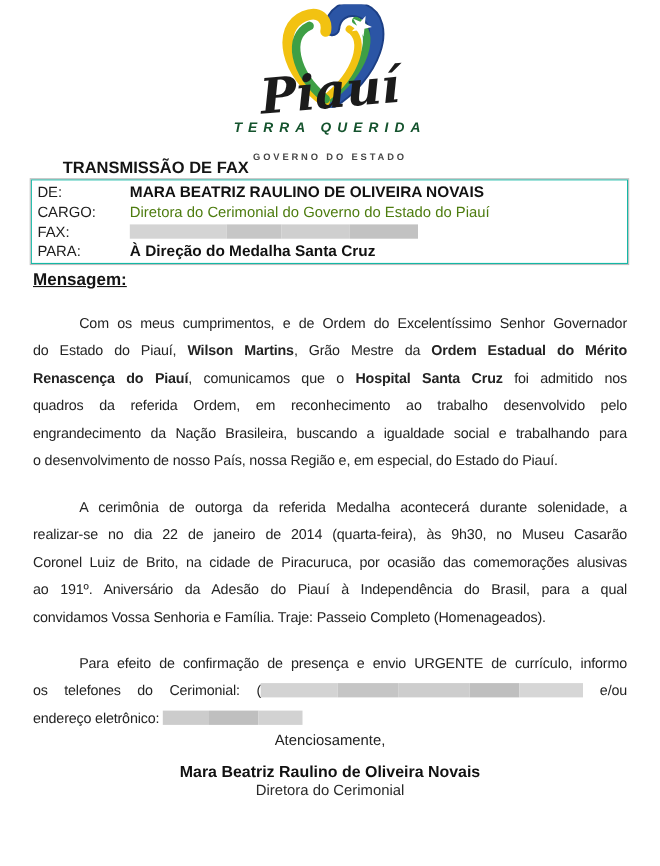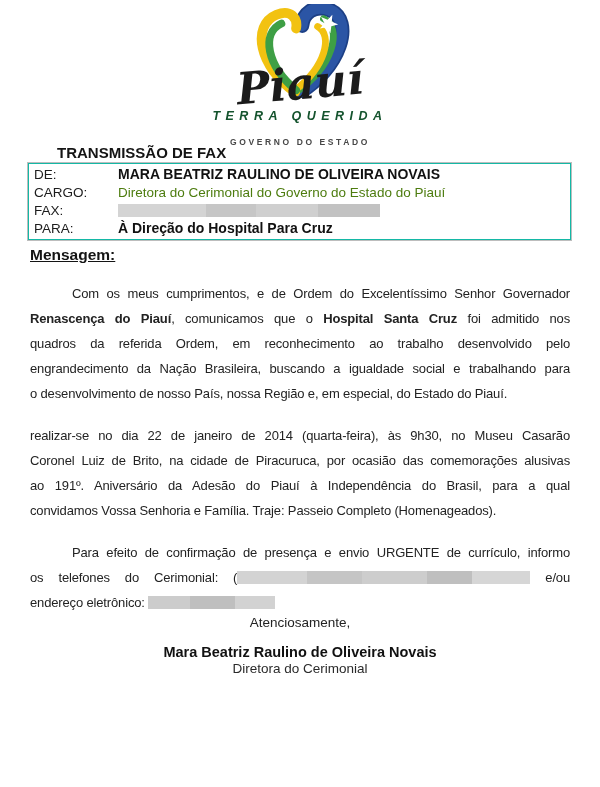--- a/index.html
+++ b/index.html
@@ -94,35 +94,37 @@
     <div class="fax-row">
       <span class="fax-label">CARGO:</span>
       <span class="fax-value">Diretora do Cerimonial do Governo do Estado do Piauí</span>
     </div>
     <div class="fax-row">
       <span class="fax-label">FAX:</span>
       <span class="fax-value"><span class="rseg" style="width: 88px; background: rgb(212, 212, 212);"></span><span class="rseg" style="width: 50px; background: rgb(198, 198, 198);"></span><span class="rseg" style="width: 62px; background: rgb(207, 207, 207);"></span><span class="rseg" style="width: 62px; background: rgb(194, 194, 194);"></span></span>
     </div>
     <div class="fax-row">
       <span class="fax-label">PARA:</span>
-      <span class="fax-value strong">À Direção do Hospital Para Cruz</span>
+      <span class="fax-value strong">À Direção do Medalha Santa Cruz</span>
     </div>
   </div>
 
   <div class="message-heading">Mensagem:</div>
 
   <div class="para">
     <div class="line first">Com os meus cumprimentos, e de Ordem do Excelentíssimo Senhor Governador</div>
+    <div class="line"><span>do Estado do Piauí, </span><span class="b">Wilson Martins</span><span>, Grão Mestre da </span><span class="b">Ordem Estadual do Mérito</span></div>
     <div class="line"><span class="b">Renascença do Piauí</span><span>, comunicamos que o </span><span class="b">Hospital Santa Cruz</span><span> foi admitido nos</span></div>
     <div class="line">quadros da referida Ordem, em reconhecimento ao trabalho desenvolvido pelo</div>
     <div class="line">engrandecimento da Nação Brasileira, buscando a igualdade social e trabalhando para</div>
     <div class="line last">o desenvolvimento de nosso País, nossa Região e, em especial, do Estado do Piauí.</div>
   </div>
 
   <div class="para">
+    <div class="line first">A cerimônia de outorga da referida Medalha acontecerá durante solenidade, a</div>
     <div class="line">realizar-se no dia 22 de janeiro de 2014 (quarta-feira), às 9h30, no Museu Casarão</div>
     <div class="line">Coronel Luiz de Brito, na cidade de Piracuruca, por ocasião das comemorações alusivas</div>
     <div class="line">ao 191º. Aniversário da Adesão do Piauí à Independência do Brasil, para a qual</div>
     <div class="line last">convidamos Vossa Senhoria e Família. Traje: Passeio Completo (Homenageados).</div>
   </div>
 
   <div class="para">
     <div class="line first">Para efeito de confirmação de presença e envio URGENTE de currículo, informo</div>
     <div class="line"><span>os telefones do Cerimonial: (</span><span><span class="rseg" style="width: 70px; background: rgb(211, 211, 211);"></span><span class="rseg" style="width: 55px; background: rgb(197, 197, 197);"></span><span class="rseg" style="width: 65px; background: rgb(205, 205, 205);"></span><span class="rseg" style="width: 45px; background: rgb(191, 191, 191);"></span><span class="rseg" style="width: 58px; background: rgb(214, 214, 214);"></span></span> <span>e/ou</span></div>
     <div class="line last"><span>endereço eletrônico: </span><span><span class="rseg" style="width: 42px; background: rgb(204, 204, 204);"></span><span class="rseg" style="width: 45px; background: rgb(191, 191, 191);"></span><span class="rseg" style="width: 40px; background: rgb(210, 210, 210);"></span></span></div>

